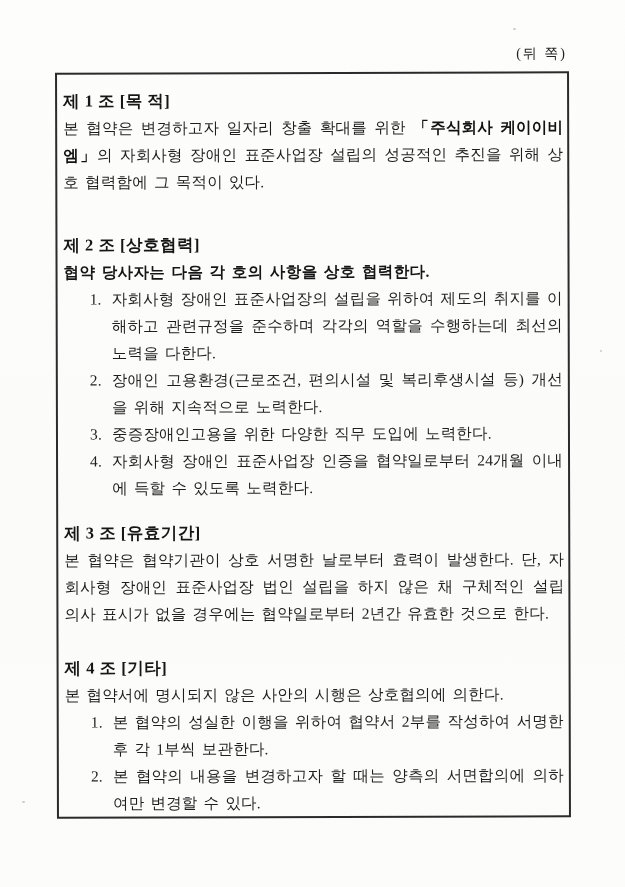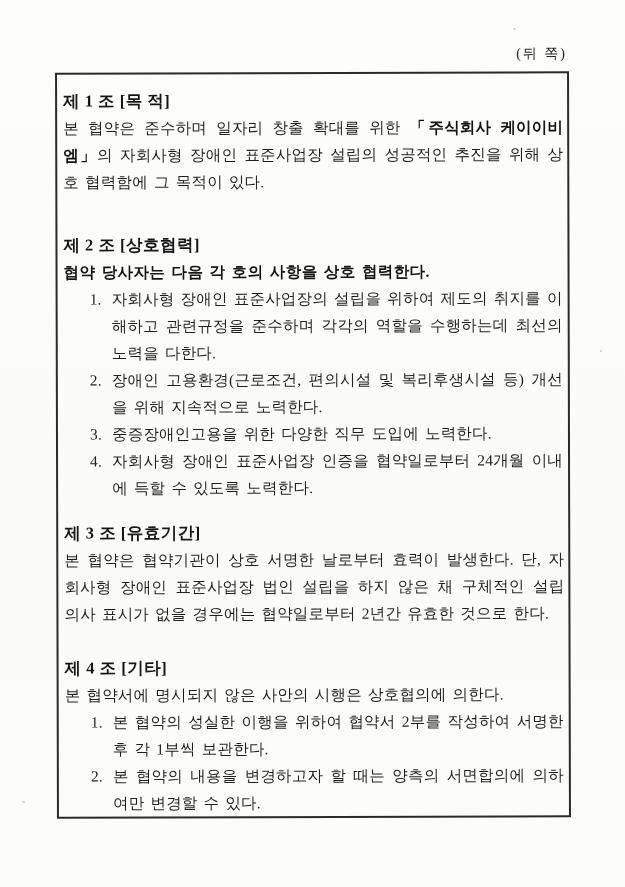--- a/index.html
+++ b/index.html
@@ -91,21 +91,21 @@
   <div class="speck speck-1"></div>
   <div class="speck speck-2"></div>
   <div class="speck speck-3"></div>
 
   <div class="page-marker">(뒤 쪽)</div>
 
   <div class="doc-box">
 
     <div class="section">
       <div class="sec-heading">제 1 조 [목  적]</div>
-      <div class="para"><span>본 협약은 준수하며 일자리 창출 확대를 위한 </span><span class="company">「주식회사 케이이비엠」</span><span>의 자회사형 장애인 표준사업장 설립의 성공적인 추진을 위해 상호 협력함에 그 목적이 있다.</span></div>
+      <div class="para"><span>본 협약은 변경하고자 일자리 창출 확대를 위한 </span><span class="company">「주식회사 케이이비엠」</span><span>의 자회사형 장애인 표준사업장 설립의 성공적인 추진을 위해 상호 협력함에 그 목적이 있다.</span></div>
     </div>
 
     <div class="section gap-lg">
       <div class="sec-heading">제 2 조 [상호협력]</div>
       <div class="para bold-intro">협약 당사자는 다음 각 호의 사항을 상호 협력한다.</div>
       <div class="num-list">
         <div class="num-item">
           <span class="num">1.</span>
           <span class="itext">자회사형 장애인 표준사업장의 설립을 위하여 제도의 취지를 이해하고 관련규정을 준수하며 각각의 역할을 수행하는데 최선의 노력을 다한다.</span>
         </div>

